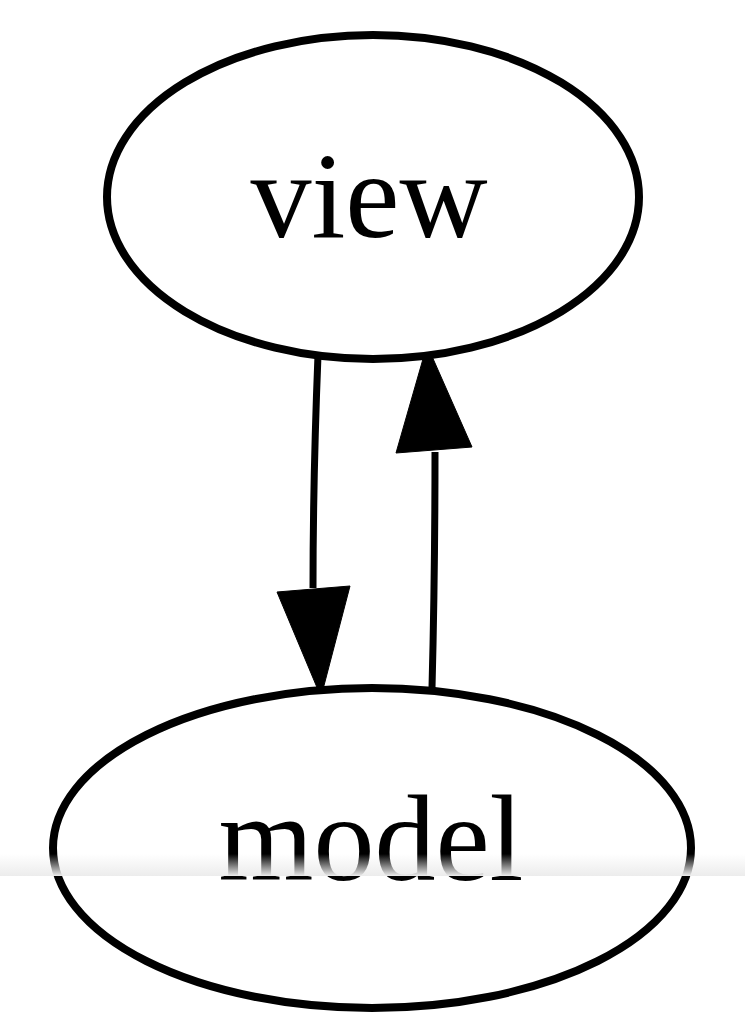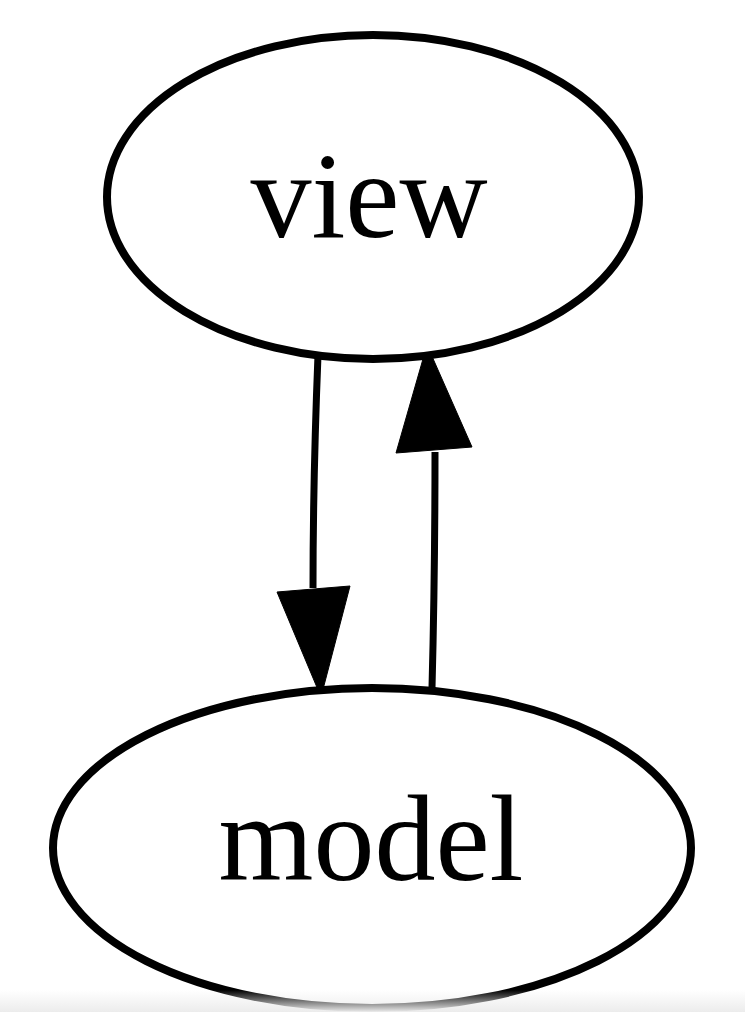--- a/index.html
+++ b/index.html
@@ -5,21 +5,21 @@
   :root {
     --stroke: #000000;
     --node-fill: #ffffff;
     --bg: #ffffff;
   }
   * { margin: 0; padding: 0; box-sizing: border-box; }
   html, body { width: 745px; height: 1024px; overflow: hidden; background: var(--bg); }
   .stage {
     position: relative;
     width: 745px;
-    height: 1012px;
+    height: 876px;
     background: var(--bg);
   }
   .stage svg { display: block; width: 745px; height: 1024px; }
   .node-ellipse {
     fill: var(--node-fill);
     stroke: var(--stroke);
     stroke-width: 8;
   }
   .edge-line {
     fill: none;

